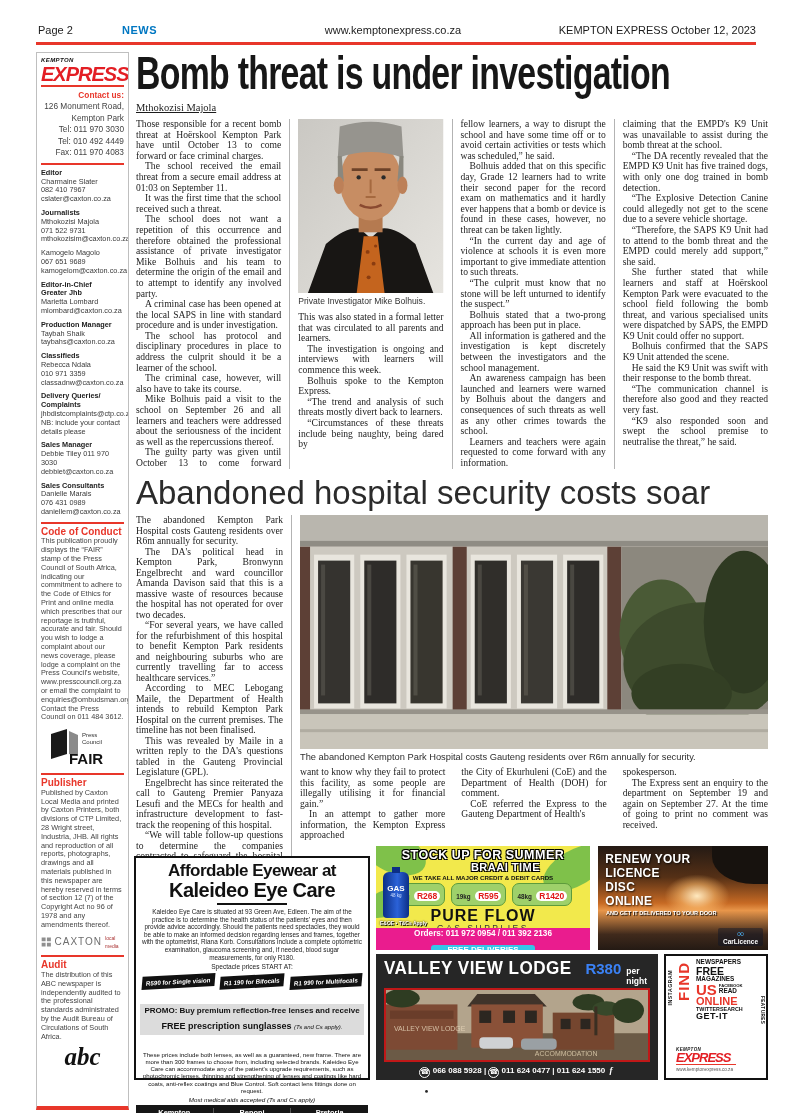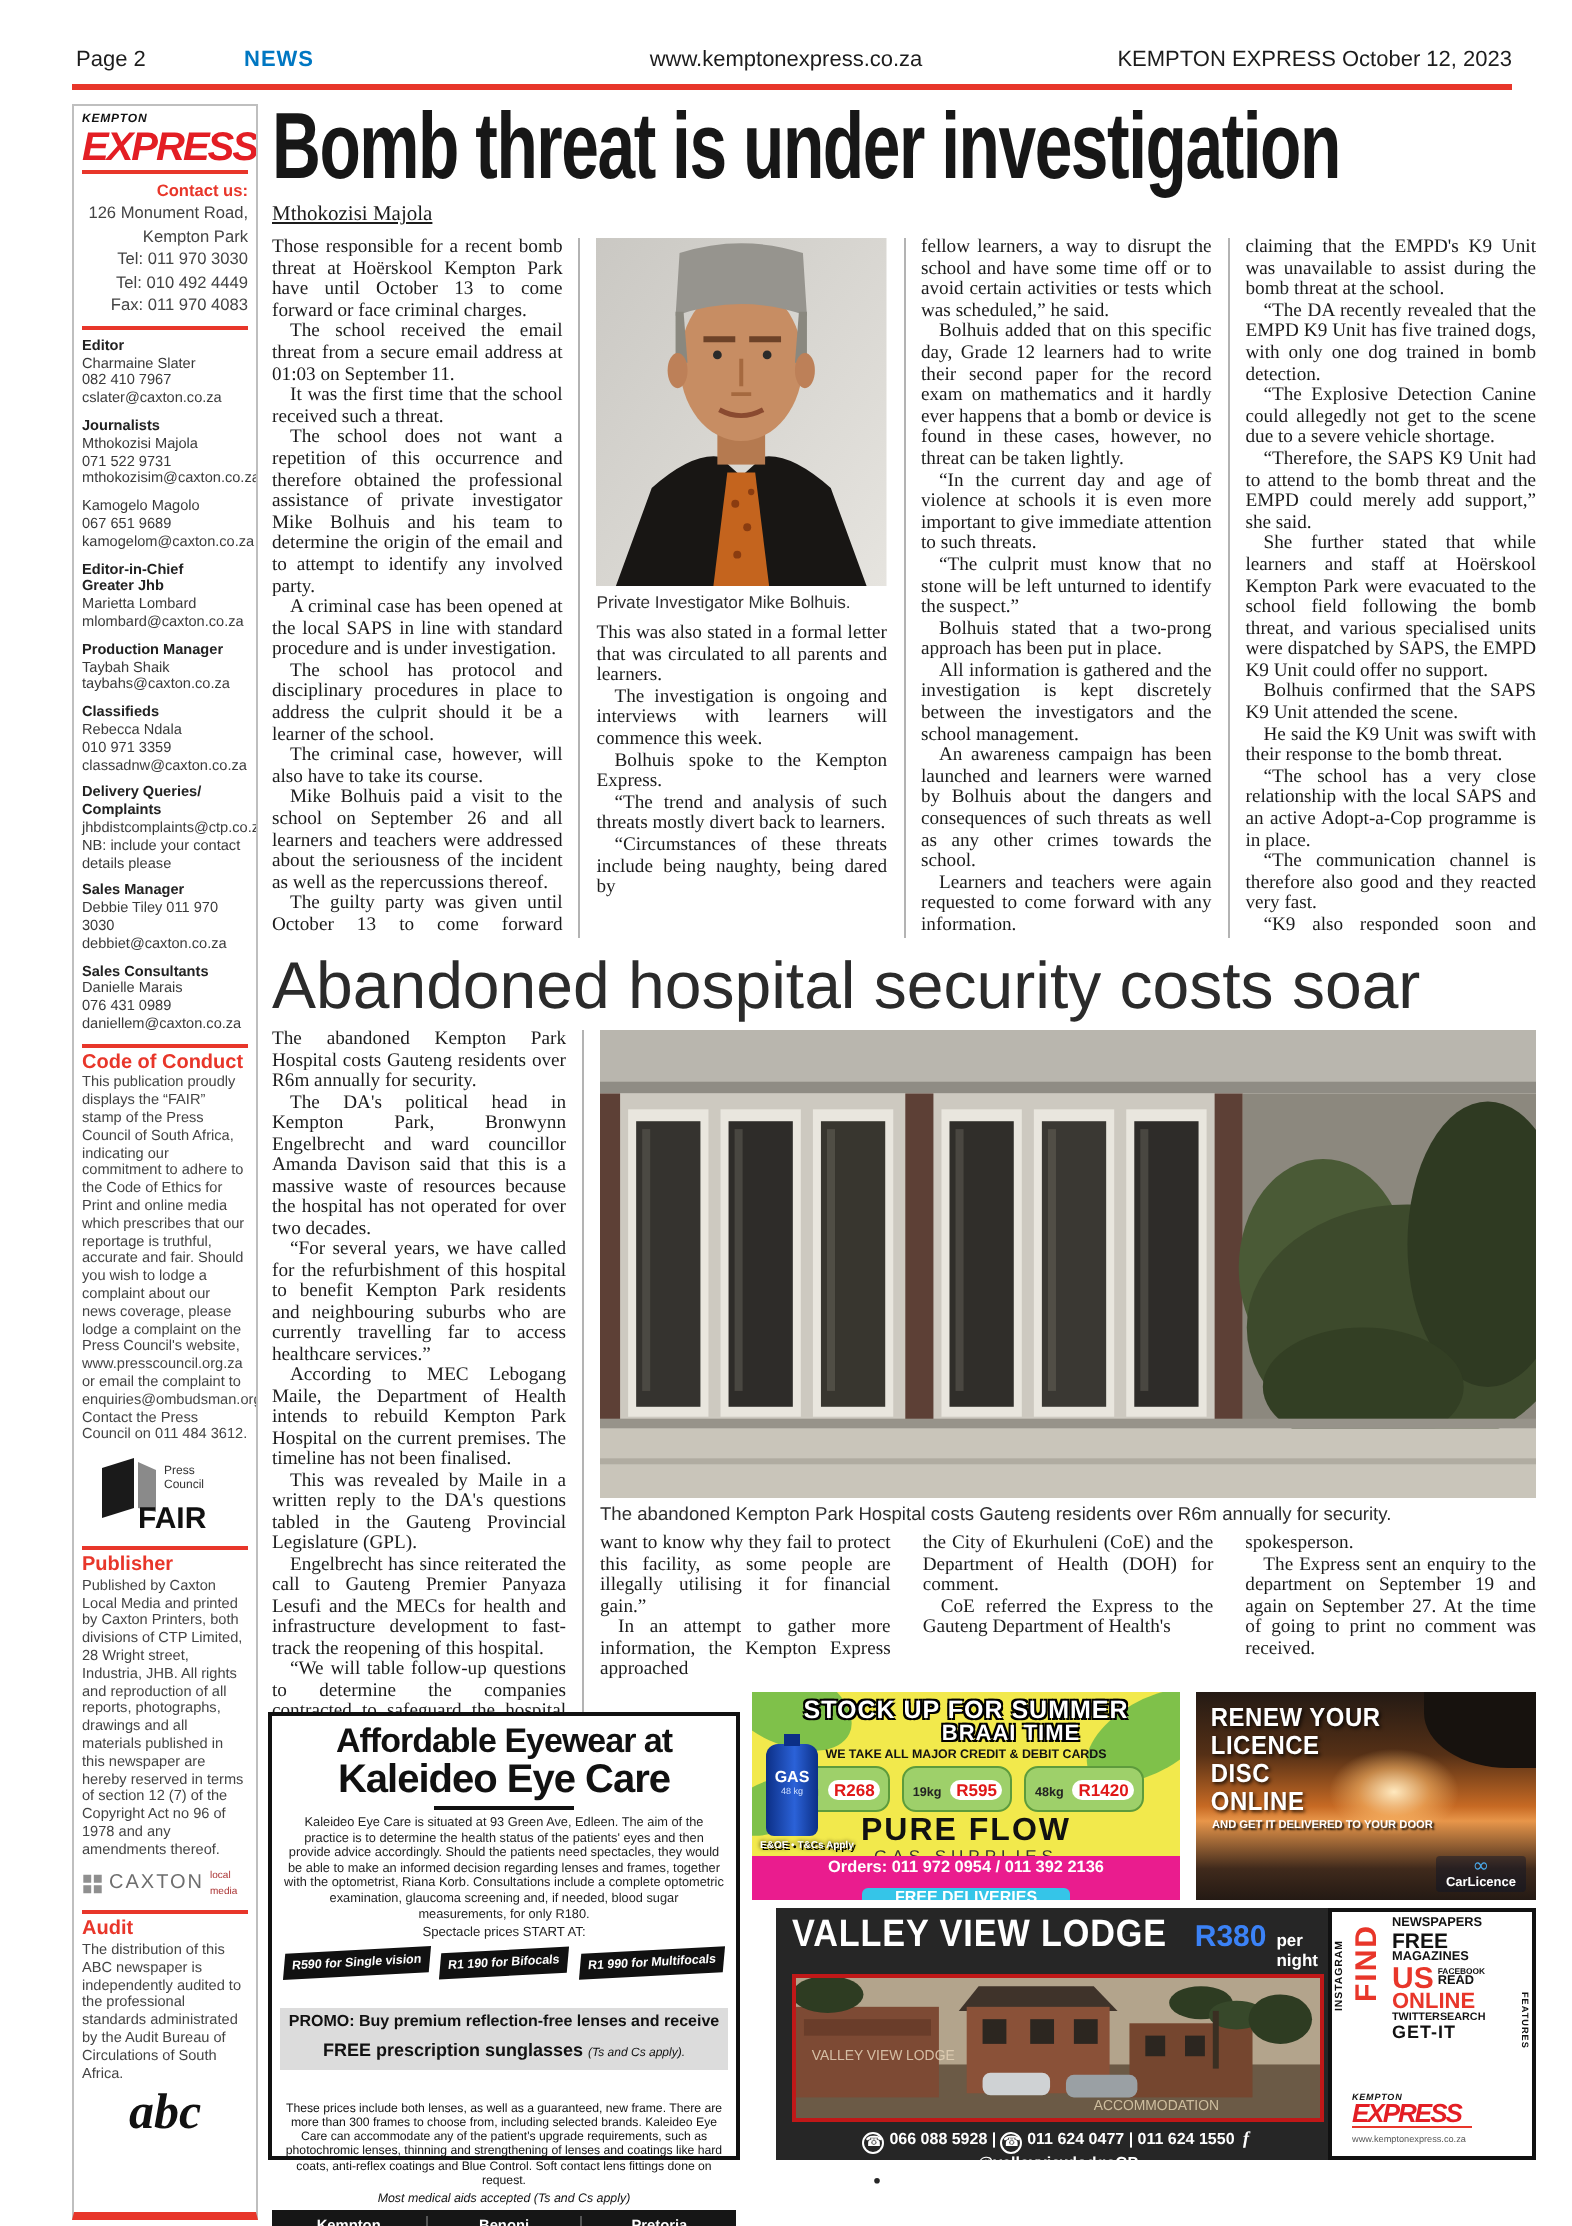--- a/index.html
+++ b/index.html
@@ -105,21 +105,21 @@
           background:radial-gradient(closest-side,#ffe9bf,#f0a followed 0%,rgba(255,200,120,0)70%);border-radius:50%;
           background:radial-gradient(closest-side,#ffe9bf 0%,rgba(255,190,110,.55) 40%,rgba(255,190,110,0) 72%);}
   .rn-car{position:absolute;right:-14px;top:-8px;width:70px;height:46px;background:#17120e;border-radius:0 0 0 60%;}
   .rn-txt{position:relative;padding:6px 0 0 8px;font-weight:bold;line-height:14px;font-size:13px;letter-spacing:.3px;
           text-shadow:1px 1px 2px rgba(0,0,0,.8);transform:scaleX(.92);transform-origin:0 0;}
   .rn-sub{position:relative;font-size:5.6px;font-weight:bold;margin:2px 0 0 8px;text-shadow:1px 1px 1px #000;}
   .rn-logo{position:absolute;right:5px;bottom:4px;text-align:center;background:rgba(10,20,40,.45);padding:1px 5px;border-radius:2px;}
   .rn-inf{color:#4aa8e8;font-family:"DejaVu Sans",sans-serif;font-size:10px;line-height:9px;}
   .rn-name{font-size:6.5px;font-weight:bold;color:#fff;}
   
-  .vv{left:388px;top:954px;width:282px;height:126px;background:#262626;color:#fff;padding:3px 8px;}
+  .vv{left:376px;top:954px;width:282px;height:126px;background:#262626;color:#fff;padding:3px 8px;}
   .vv-head{display:flex;align-items:baseline;gap:5px;}
   .vv-title{font-weight:bold;font-size:19px;letter-spacing:.5px;transform:scaleX(.9);transform-origin:0 50%;white-space:nowrap;}
   .vv-price{color:#3b82f6;font-weight:bold;font-size:15px;margin-left:-12px;}
   .vv-per{font-weight:bold;font-size:8.5px;}
   .vv-photo{border:2px solid #c01818;height:70px;margin-top:2px;}
   .vv-photo svg{display:block;width:100%;height:100%;}
   .vv-foot{font-weight:bold;font-size:8px;text-align:center;margin-top:3px;line-height:10px;}
   .vv-ico{display:inline-block;font-family:"DejaVu Sans",sans-serif;font-size:7px;border:1px solid #fff;border-radius:50%;width:9px;height:9px;line-height:9px;text-align:center;vertical-align:-1px;}
   .vv-f{display:inline-block;font:bold italic 9px "Liberation Serif",serif;padding:0 2px;}
   
@@ -325,21 +325,20 @@
           <p>On September 14, DA Councillor Tanya Campbell issued a statement</p>
         </div>
       <div class="col art">
           <p>claiming that the EMPD's K9 Unit was unavailable to assist during the bomb threat at the school.</p>
           <p>“The DA recently revealed that the EMPD K9 Unit has five trained dogs, with only one dog trained in bomb detection.</p>
           <p>“The Explosive Detection Canine could allegedly not get to the scene due to a severe vehicle shortage.</p>
           <p>“Therefore, the SAPS K9 Unit had to attend to the bomb threat and the EMPD could merely add support,” she said.</p>
           <p>She further stated that while learners and staff at Hoërskool Kempton Park were evacuated to the school field following the bomb threat, and various specialised units were dispatched by SAPS, the EMPD K9 Unit could offer no support.</p>
           <p>Bolhuis confirmed that the SAPS K9 Unit attended the scene.</p>
           <p>He said the K9 Unit was swift with their response to the bomb threat.</p>
-          <p>“The school has a very close relationship with the local SAPS and an active Adopt-a-Cop programme is in place.</p>
           <p>“The communication channel is therefore also good and they reacted very fast.</p>
           <p>“K9 also responded soon and swept the school premise to neutralise the threat,” he said.</p>
         </div>
     </div>
 
     <h2 class="headline2">Abandoned hospital security costs soar</h2>
 
     <div class="a2">
       <div class="a2-left art">
           <p>The abandoned Kempton Park Hospital costs Gauteng residents over R6m annually for security.</p>

